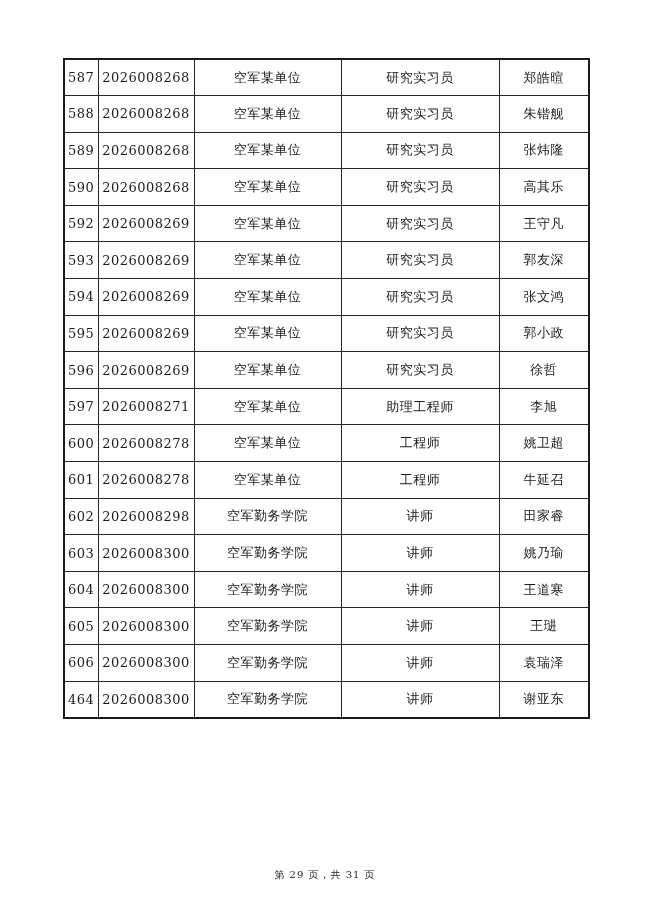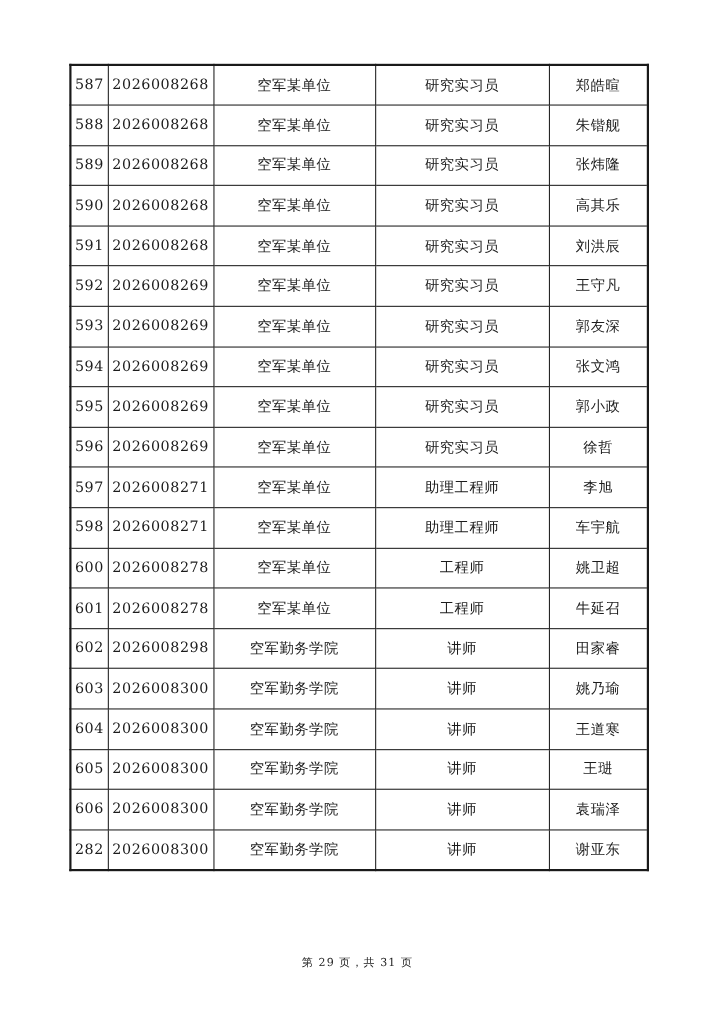--- a/index.html
+++ b/index.html
@@ -91,27 +91,20 @@
     </tr>
 
     <tr>
       <td data-field="seq">590</td>
       <td data-field="id">2026008268</td>
       <td data-field="unit">空军某单位</td>
       <td data-field="position">研究实习员</td>
       <td data-field="name">高其乐</td>
     </tr>
 
-    <tr>
-      <td data-field="seq">591</td>
-      <td data-field="id">2026008268</td>
-      <td data-field="unit">空军某单位</td>
-      <td data-field="position">研究实习员</td>
-      <td data-field="name">刘洪辰</td>
-    </tr>
 
     <tr>
       <td data-field="seq">592</td>
       <td data-field="id">2026008269</td>
       <td data-field="unit">空军某单位</td>
       <td data-field="position">研究实习员</td>
       <td data-field="name">王守凡</td>
     </tr>
 
     <tr>
@@ -147,27 +140,20 @@
     </tr>
 
     <tr>
       <td data-field="seq">597</td>
       <td data-field="id">2026008271</td>
       <td data-field="unit">空军某单位</td>
       <td data-field="position">助理工程师</td>
       <td data-field="name">李旭</td>
     </tr>
 
-    <tr>
-      <td data-field="seq">598</td>
-      <td data-field="id">2026008271</td>
-      <td data-field="unit">空军某单位</td>
-      <td data-field="position">助理工程师</td>
-      <td data-field="name">车宇航</td>
-    </tr>
 
 
     <tr>
       <td data-field="seq">600</td>
       <td data-field="id">2026008278</td>
       <td data-field="unit">空军某单位</td>
       <td data-field="position">工程师</td>
       <td data-field="name">姚卫超</td>
     </tr>
 
@@ -213,21 +199,21 @@
 
     <tr>
       <td data-field="seq">606</td>
       <td data-field="id">2026008300</td>
       <td data-field="unit">空军勤务学院</td>
       <td data-field="position">讲师</td>
       <td data-field="name">袁瑞泽</td>
     </tr>
 
     <tr>
-      <td data-field="seq">282</td>
+      <td data-field="seq">464</td>
       <td data-field="id">2026008300</td>
       <td data-field="unit">空军勤务学院</td>
       <td data-field="position">讲师</td>
       <td data-field="name">谢亚东</td>
     </tr>
   </tbody>
   </table>
 
   <div class="footer">第 29 页，共 31 页</div>
 

